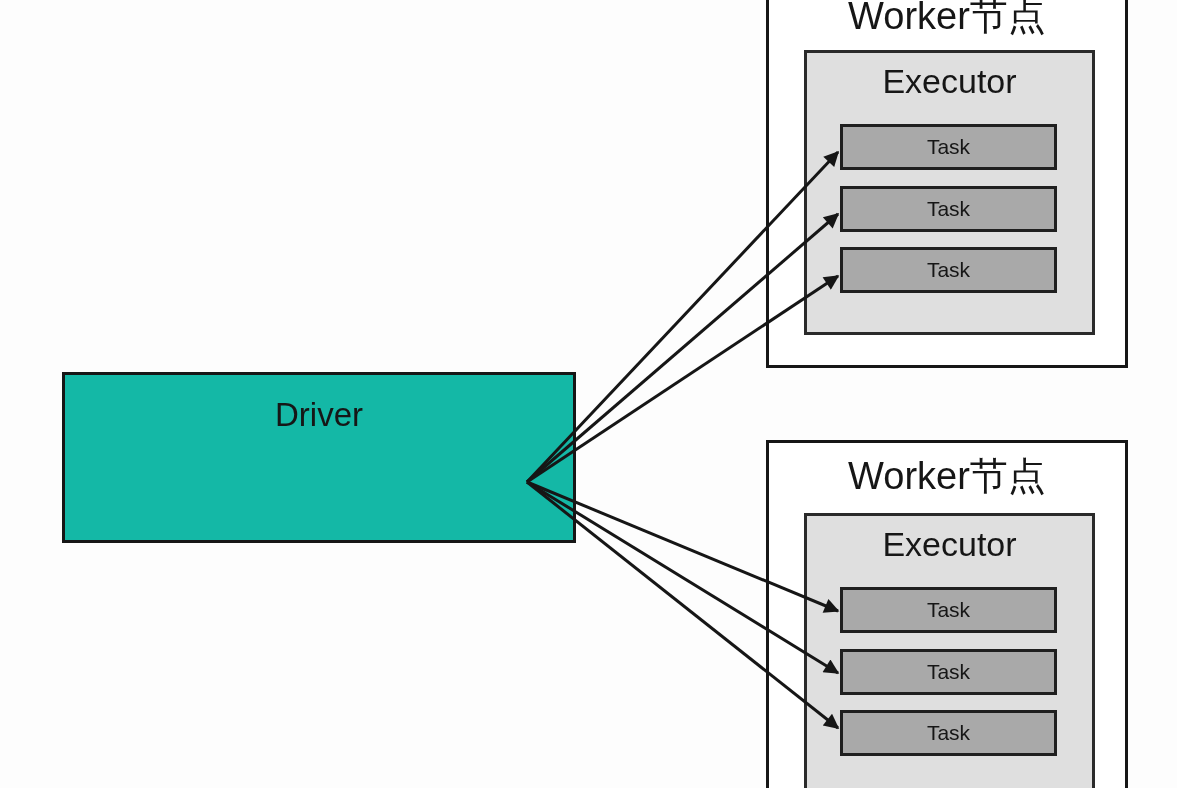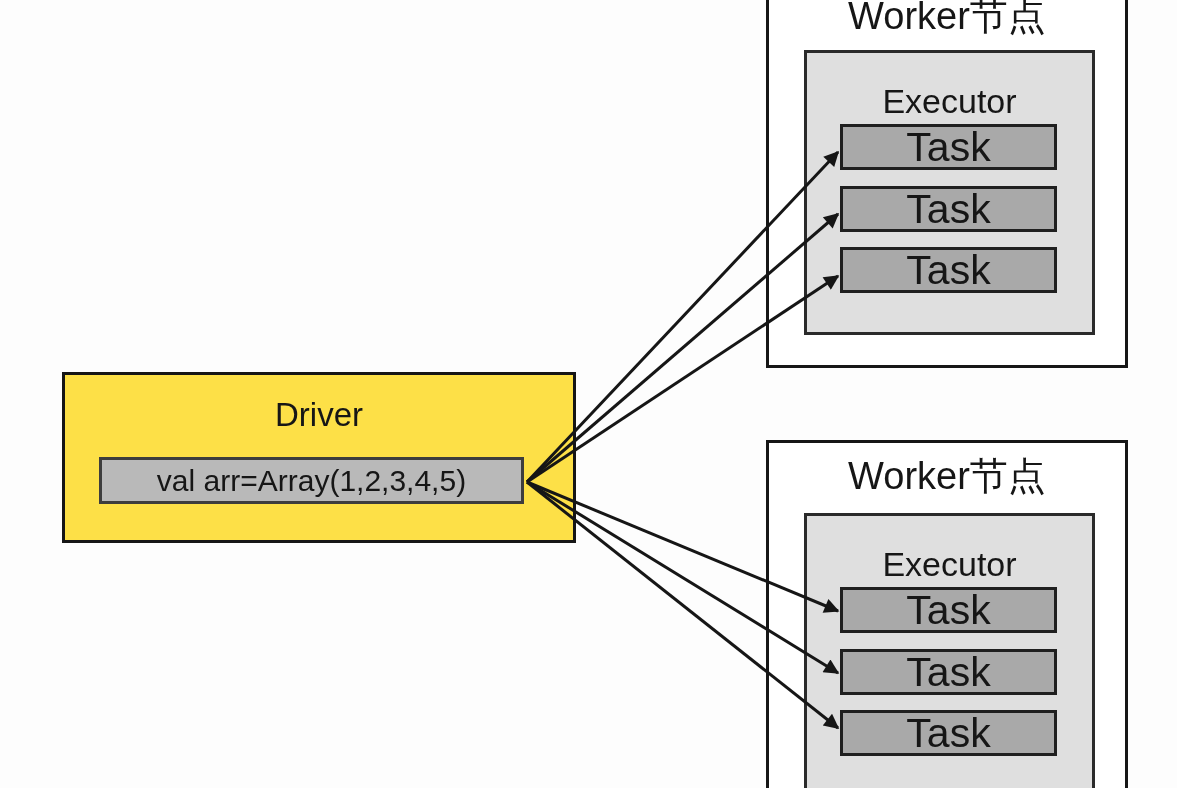--- a/index.html
+++ b/index.html
@@ -12,21 +12,21 @@
     background: var(--page-bg, #fdfdfd);
     font-family: "Liberation Sans", sans-serif;
     color: #161616;
   }
 
   
   .driver-box {
     position: absolute;
     left: 62px; top: 372px;
     width: 514px; height: 171px;
-    background: #fde047;
+    background: #14b8a6;
     border: 3px solid var(--line, #161616);
   }
   .driver-title {
     margin-top: 20px;
     text-align: center;
     font-size: 33px;
     line-height: 1.2;
   }
   .code-box {
     position: absolute;
@@ -64,35 +64,35 @@
   .executor-box {
     position: absolute;
     left: 35px;
     width: 291px;
     background: var(--executor-fill, #dfdfdf);
     border: 3px solid #2a2a2a;
   }
   .worker-top .executor-box    { top: 77px; height: 285px; }
   .worker-bottom .executor-box { top: 70px; height: 330px; }
   .executor-title {
-    padding-top: 28px;
+    padding-top: 8px;
     text-align: center;
     font-size: 34px;
     line-height: 1.2;
   }
   .task-box {
     position: absolute;
     left: 33px;
     width: 217px; height: 46px;
     background: var(--task-fill, #a9a9a9);
     border: 3px solid #1f1f1f;
     display: flex;
     align-items: center;
     justify-content: center;
-    font-size: 41px;
+    font-size: 21px;
   }
   .task-1 { top: 71px; }
   .task-2 { top: 133px; }
   .task-3 { top: 194px; }
 
   
   .arrows-overlay {
     position: absolute;
     left: 0; top: 0;
     width: 1177px; height: 788px;
@@ -111,23 +111,20 @@
     white-space: nowrap;
   }
 </style>
 </head>
 <body>
 
 <div class="canvas" style="--line: #161616; --executor-fill: #dfdfdf; --task-fill: #a9a9a9; --code-fill: #b9b9b9; --page-bg: #fdfdfd;">
 
   <div class="driver-box">
     <div class="driver-title">Driver</div>
-    <div class="code-box">
-      <span>val arr=Array(1,2,3,4,5)</span>
-    </div>
   </div>
 
   <div class="worker-box worker-top">
     <div class="worker-title">Worker节点</div>
     <div class="executor-box">
       <div class="executor-title">Executor</div>
       <div class="task-box task-1">Task</div>
       <div class="task-box task-2">Task</div>
       <div class="task-box task-3">Task</div>
     </div>

